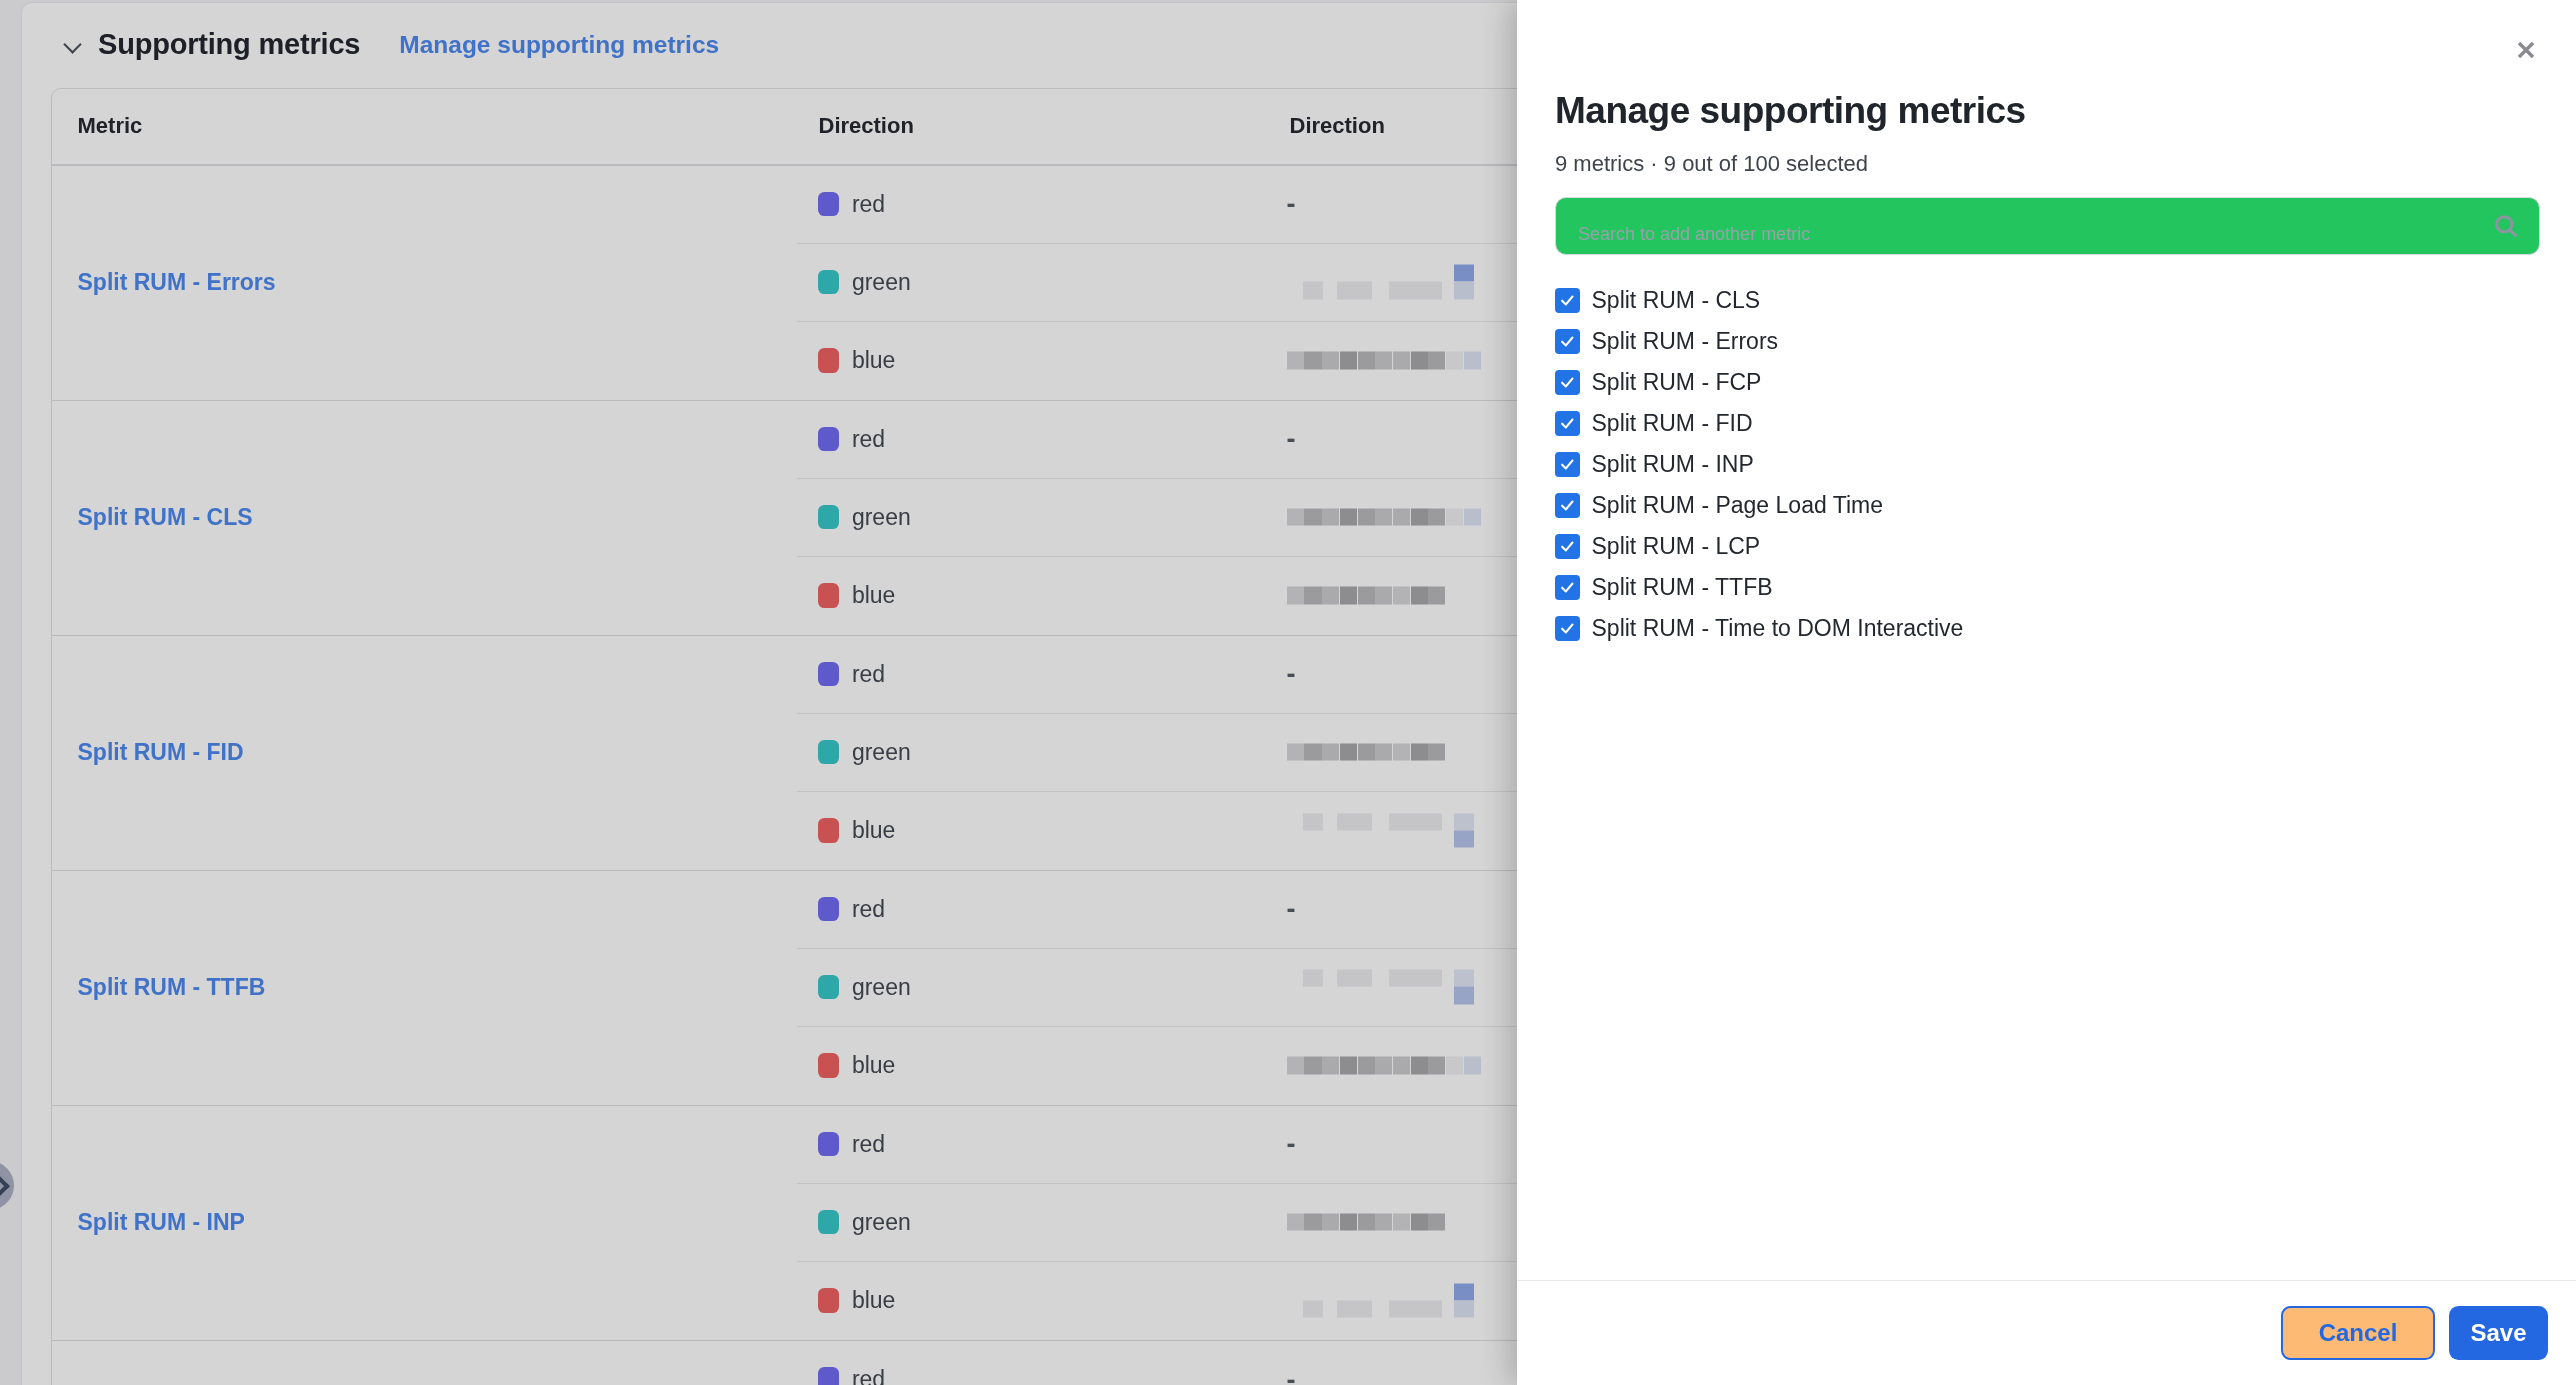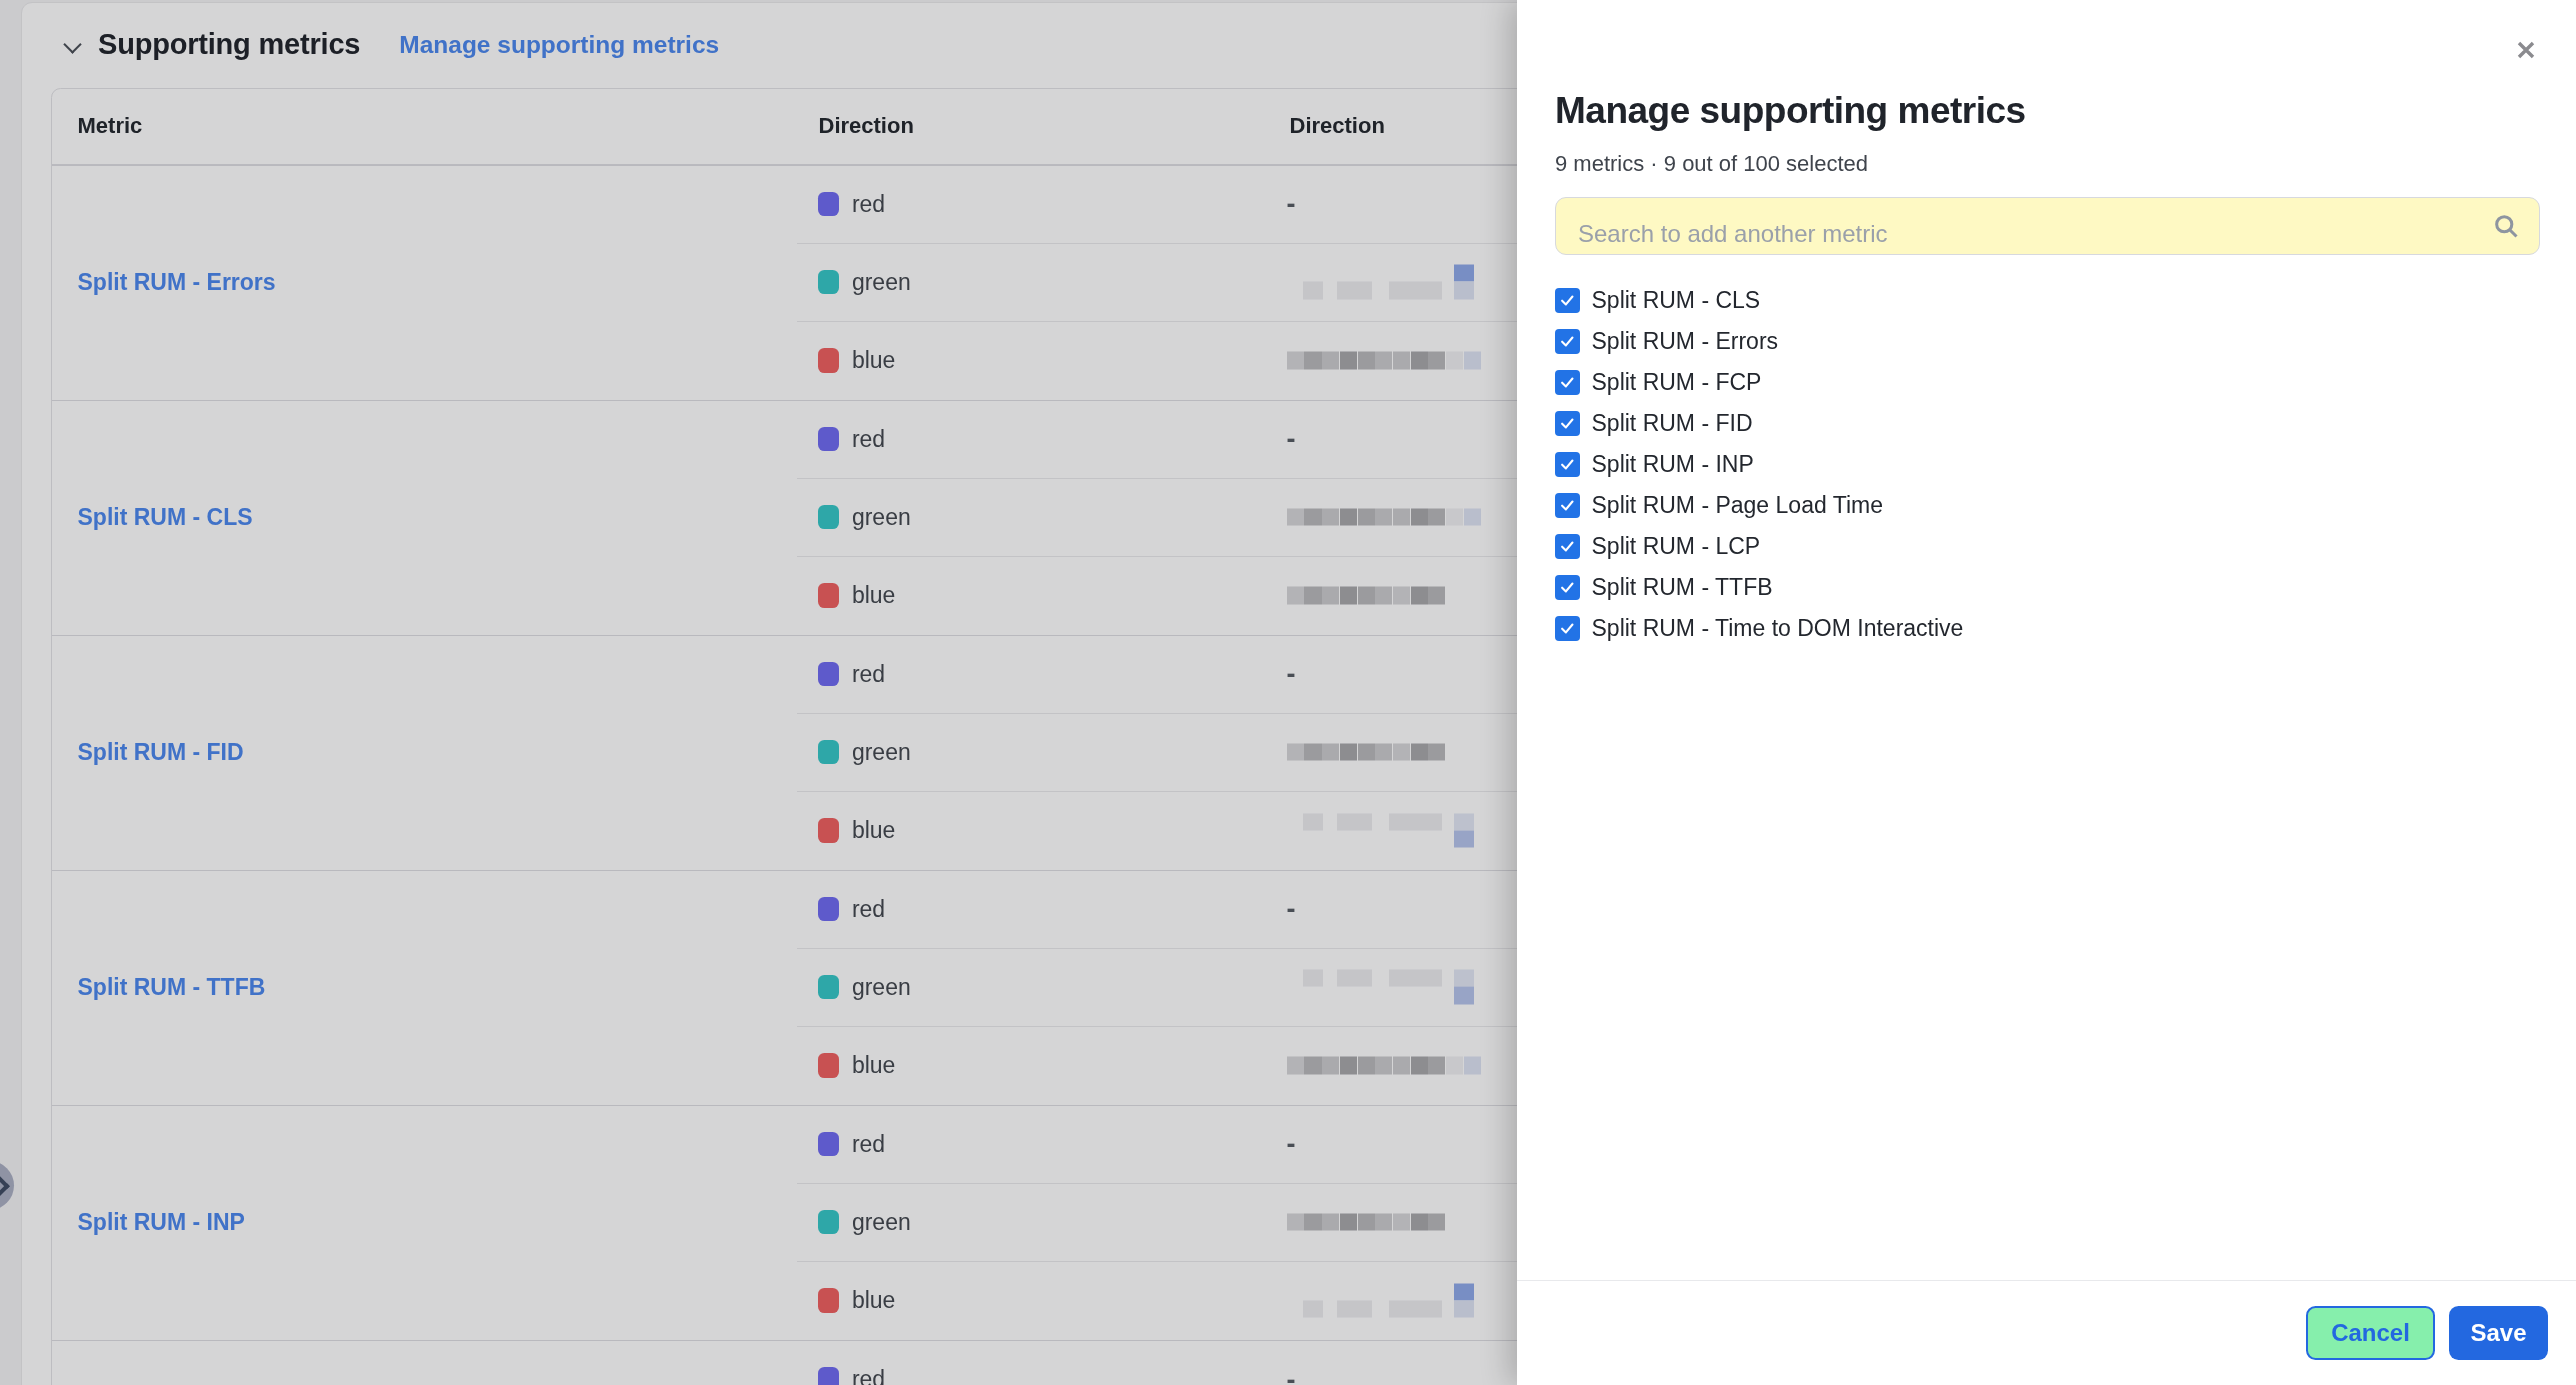--- a/index.html
+++ b/index.html
@@ -72,42 +72,42 @@
     display:flex; align-items:center; justify-content:center; }
   .close-btn svg { width:24px; height:24px; stroke:#8b8b8f; stroke-width:3.4; }
 
   .modal-title { font-size:37px; font-weight:700; color:#20242b; letter-spacing:-0.5px; line-height:46px; }
   .modal-subtitle { font-size:24.5px; color:#33383f; margin-top:11px; line-height:30px; }
   .modal-count { font-size:22px; color:#3f444c; margin-top:17.4px; }
 
   .search-wrap { position:relative; margin-top:20px; height:58px; }
   .search-input {
     width:100%; height:58px; border:1.6px solid #d7d9de; border-radius:11px; outline:none;
-    font-family:"Liberation Sans", sans-serif; font-size:24px; color:#23272e; padding:16px 71px 0 22px; background:#fef9c3;
+    font-family:"Liberation Sans", sans-serif; font-size:18px; color:#23272e; padding:16px 71px 0 22px; background:#22c55e;
   }
   .search-input::placeholder { color:#9aa0aa; }
   .search-icon { position:absolute; right:20.5px; top:50%; transform:translateY(-50%); width:28px; height:28px; }
   .search-icon svg { width:28px; height:28px; stroke:#8e95a0; stroke-width:2.6; fill:none; }
 
   .metric-list { margin-top:24.5px; }
   .metric-item { height:41px; display:flex; align-items:center; cursor:pointer; }
   .checkbox {
     width:24.5px; height:24.5px; border-radius:4px; background:#2273e6; flex:0 0 auto;
     display:flex; align-items:center; justify-content:center;
   }
   .checkbox svg { width:16.6px; height:16.6px; }
   .metric-item .item-label { font-size:23px; color:#23272e; margin-left:12px; }
 
   .drawer-footer {
     position:absolute; left:0; right:0; bottom:0; height:105px; border-top:1.6px solid #e8e9ec;
     display:flex; align-items:center; justify-content:flex-end; padding-right:28px; gap:14px; background:#fff;
   }
   .btn { height:54px; border-radius:9.5px; font-family:"Liberation Sans", sans-serif;
     font-size:24px; font-weight:600; cursor:pointer; display:flex; align-items:center; justify-content:center; }
-  .btn-cancel { width:129px; background:#86efac; border:2px solid #2368e0; color:#2368e0; }
+  .btn-cancel { width:154px; background:#fdba74; border:2px solid #2368e0; color:#2368e0; }
   .btn-save { width:99px; background:#2368e0; border:none; color:#fff; }
 </style>
 </head>
 <body>
 
 <div class="page">
   <div class="outer-card">
     <div class="section-header">
       <span class="chevron-down"></span>
       <span class="section-title">Supporting metrics</span>

